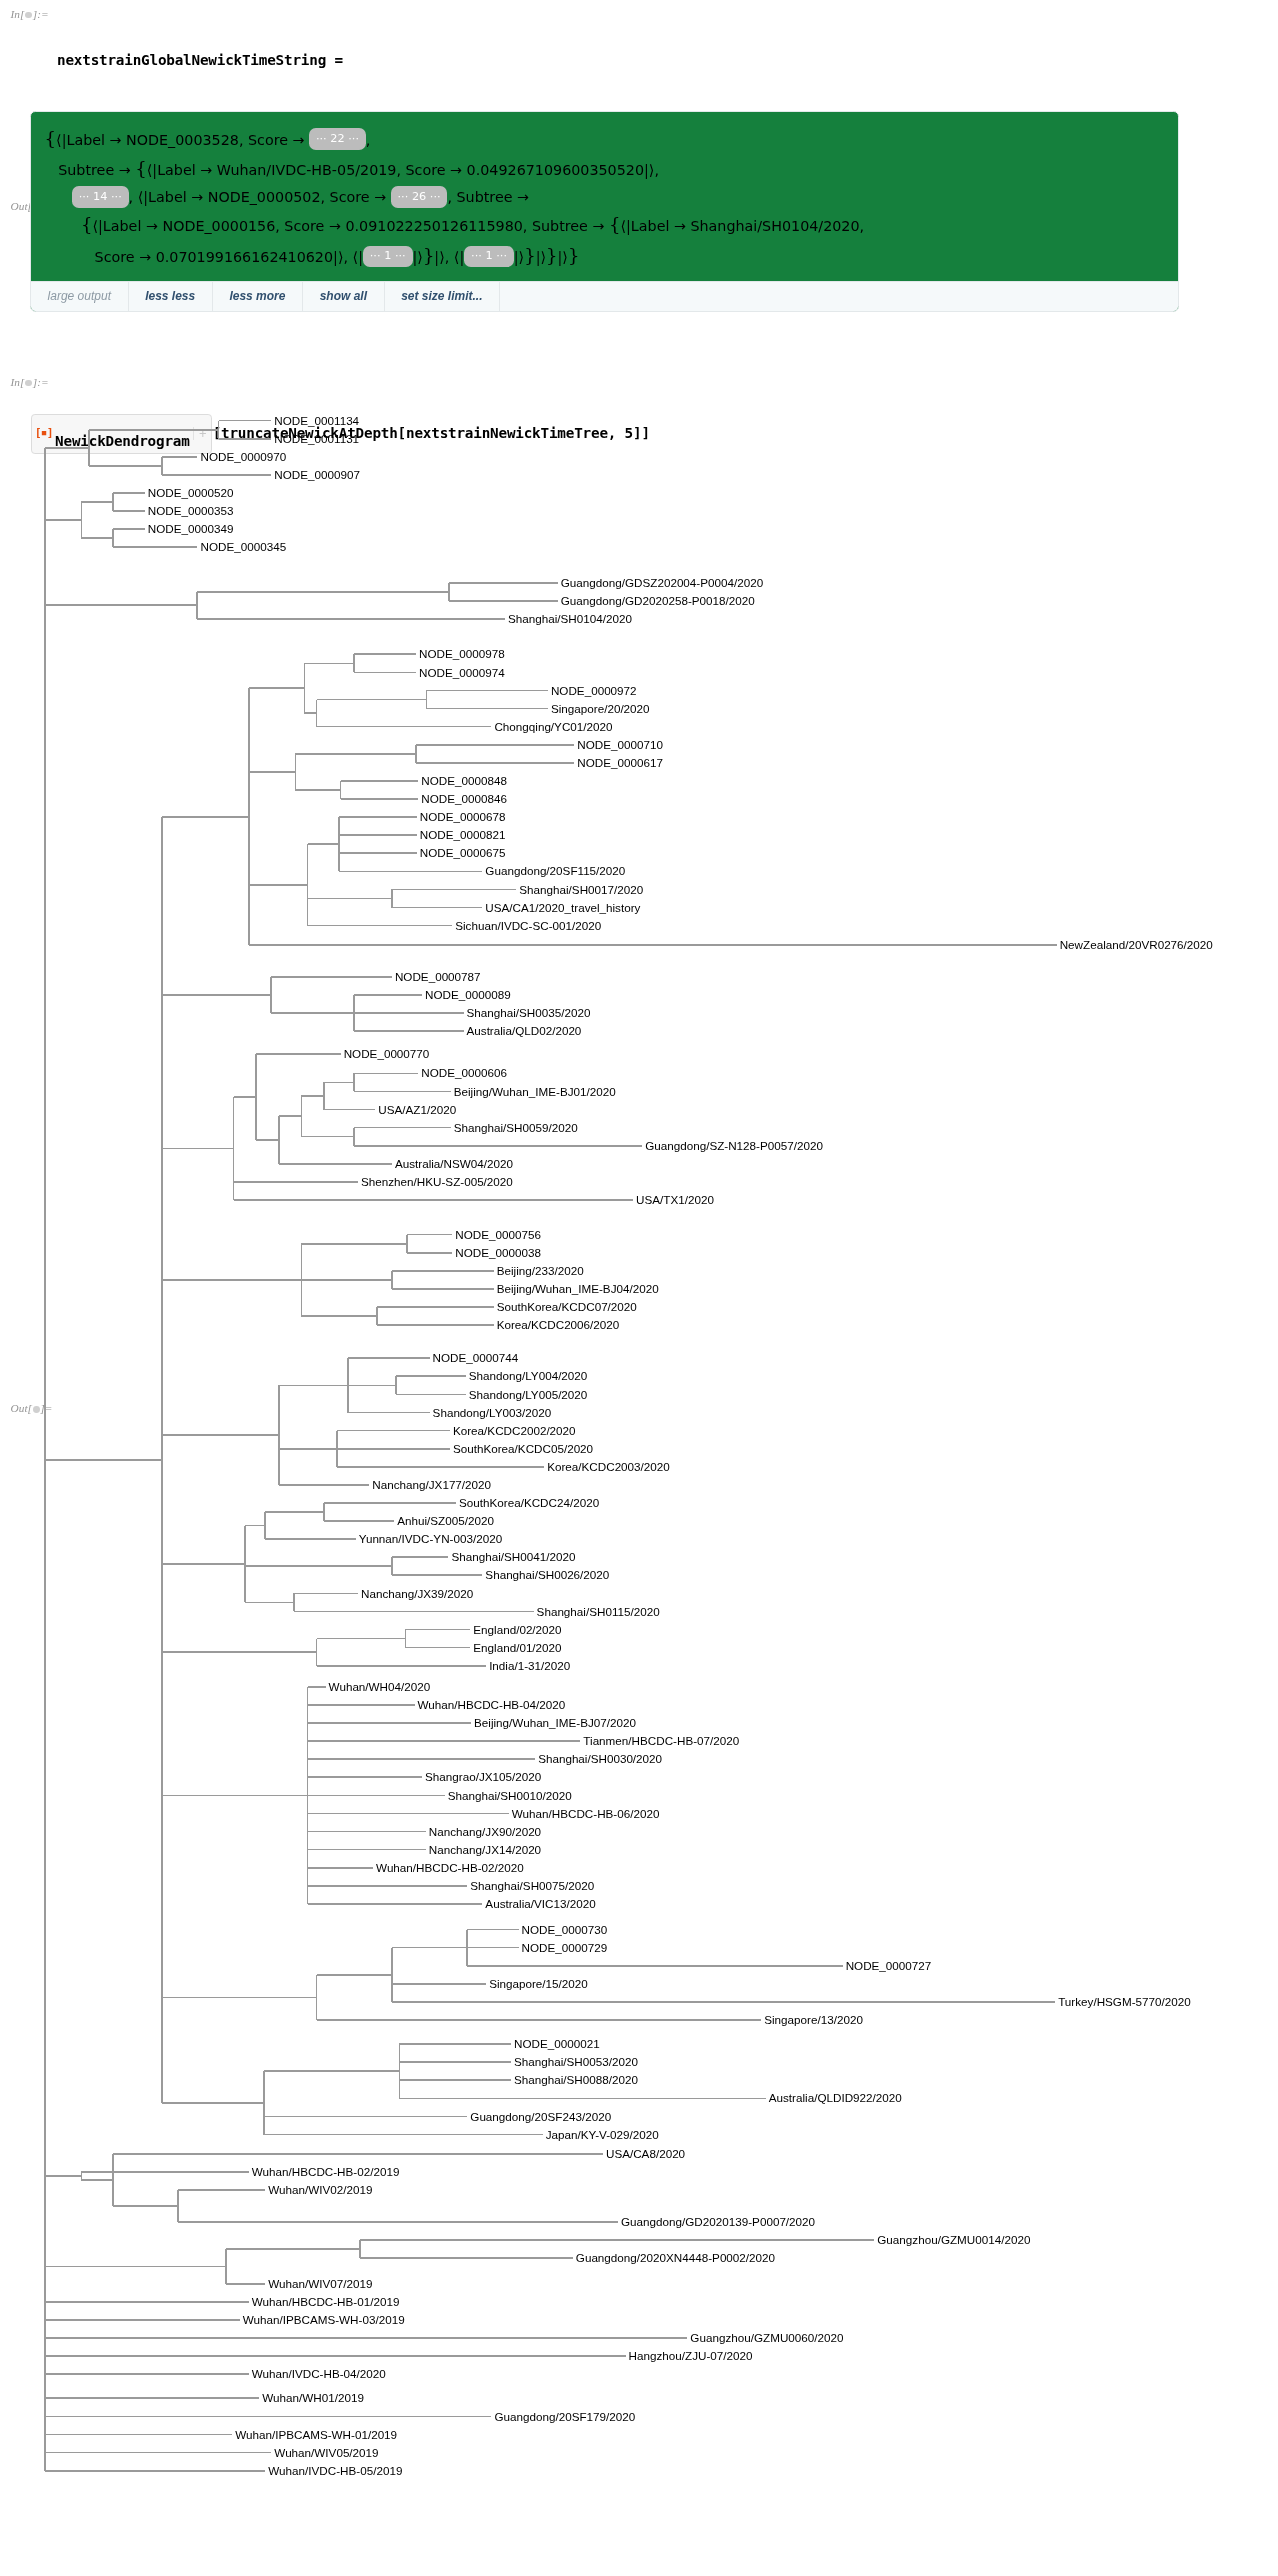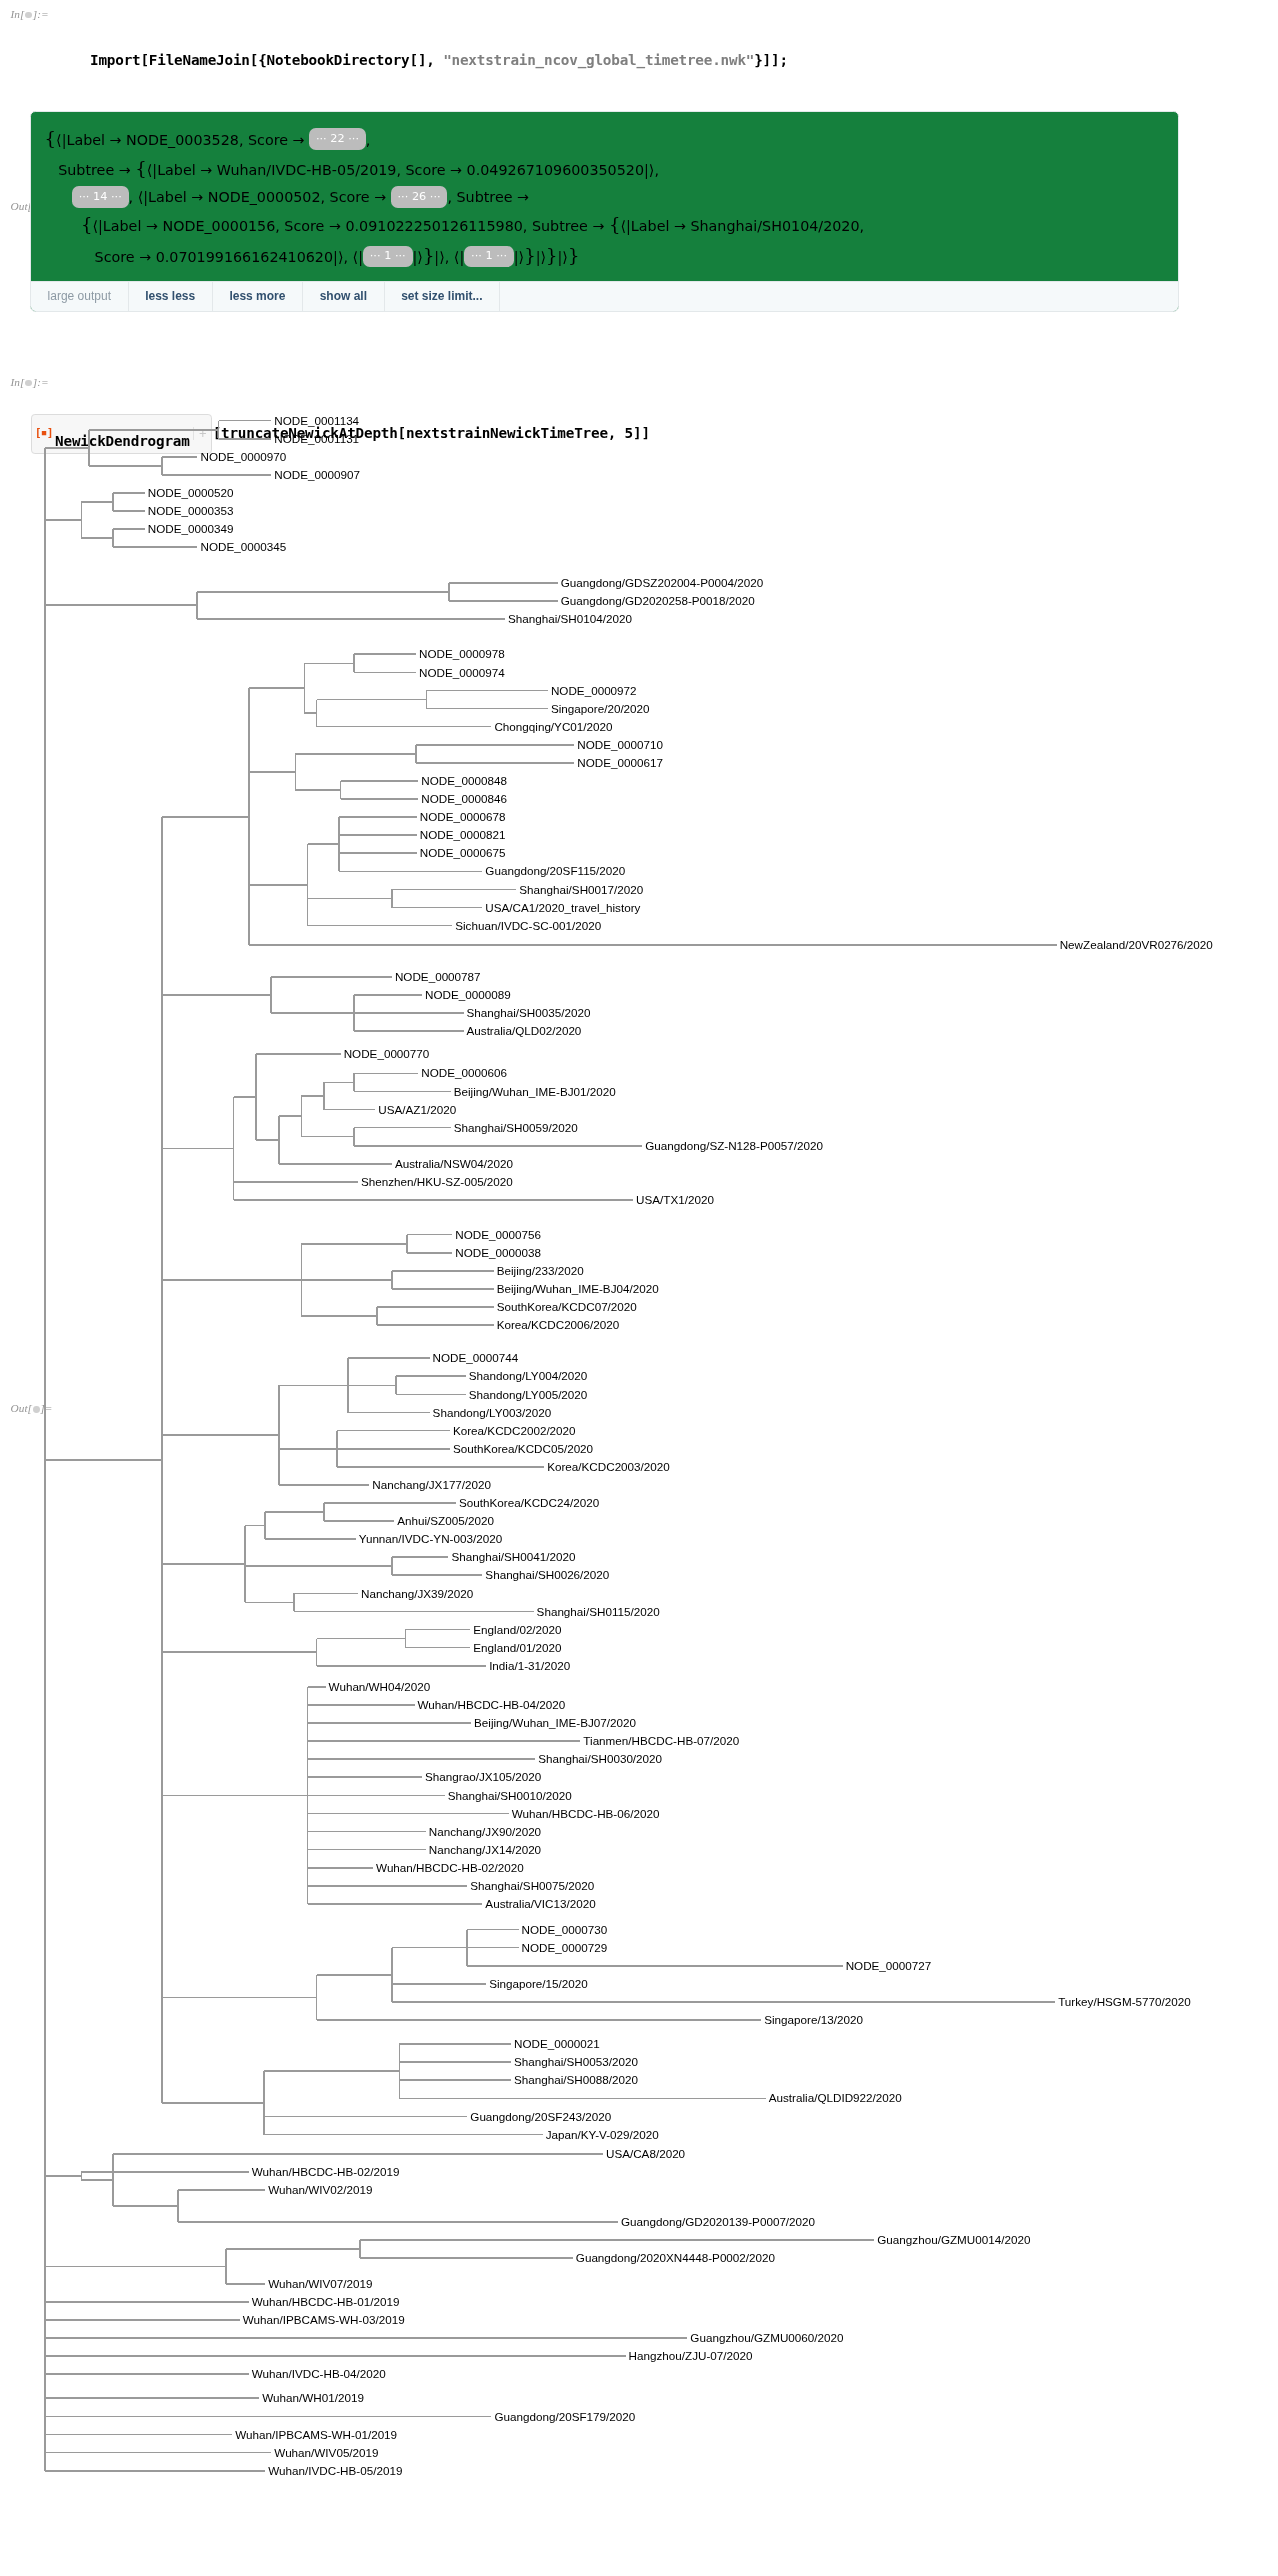--- a/index.html
+++ b/index.html
@@ -113,20 +113,21 @@
     padding: 0.8px 6.8px 1.5px 6.8px;
     vertical-align: middle;
     position: relative;
     top: -1.5px;
     font-family: "DejaVu Sans", sans-serif;
   }
   .out-toolbar {
     display: flex;
     border-top: 0.8px solid #e3e8ea;
     background: #f5f9fa;
+    font-style: italic;
   }
   .out-toolbar .btn {
     font-family: "Liberation Sans", sans-serif;
     font-size: 12px;
     padding: 6.8px 16.6px 8.3px 16.6px;
     border-right: 0.8px solid #e3e8ea;
     color: #31506e;
     font-weight: bold;
     white-space: nowrap;
     cursor: pointer;
@@ -151,20 +152,21 @@
 <body>
 
 <div class="notebook">
 
   <div class="cell" style="height:106px;">
     <div class="io-label" style="top:7.5px;">
       <span>In[</span><span class="dot"></span><span>]:=</span>
     </div>
 
     <div class="input-code" style="position:absolute; left:57px; top:3px;">
+      <div class="code-line">nextstrainGlobalNewickTimeString =</div>
       <div class="code-line indent1"><span>Import[FileNameJoin[{NotebookDirectory[], </span><span class="str">"nextstrain_ncov_global_timetree.nwk"</span><span>}]];</span></div>
       <div class="code-line"><span>nextstrainNewickTimeTree</span><span> = </span><span class="rf"><span class="rf-glyph">[▪]</span><span class="rf-name">ImportNewickString</span><span class="rf-plus">+</span></span><span>[nextstrainGlobalNewickTimeString]</span></div>
     </div>
   </div>
 
   <div class="cell" style="height:256px;">
     <div class="io-label" style="top:94px;">
       <span>Out[</span><span class="dot"></span><span>]=</span>
     </div>
 

